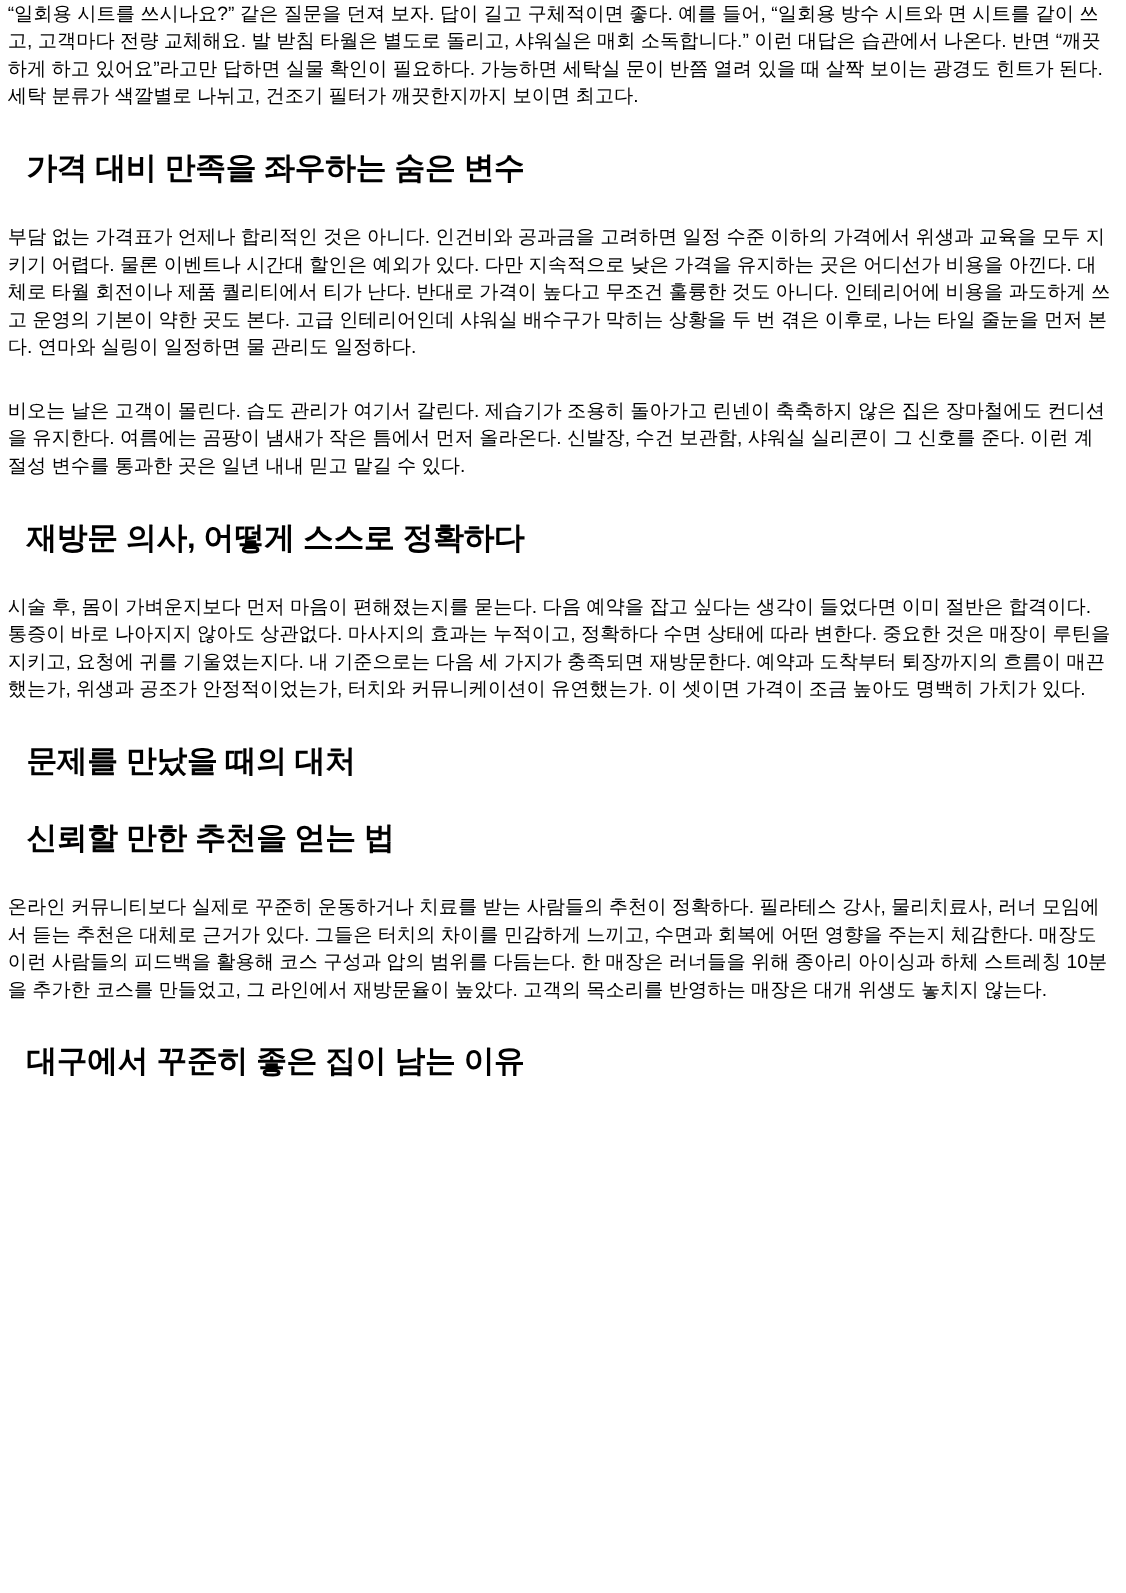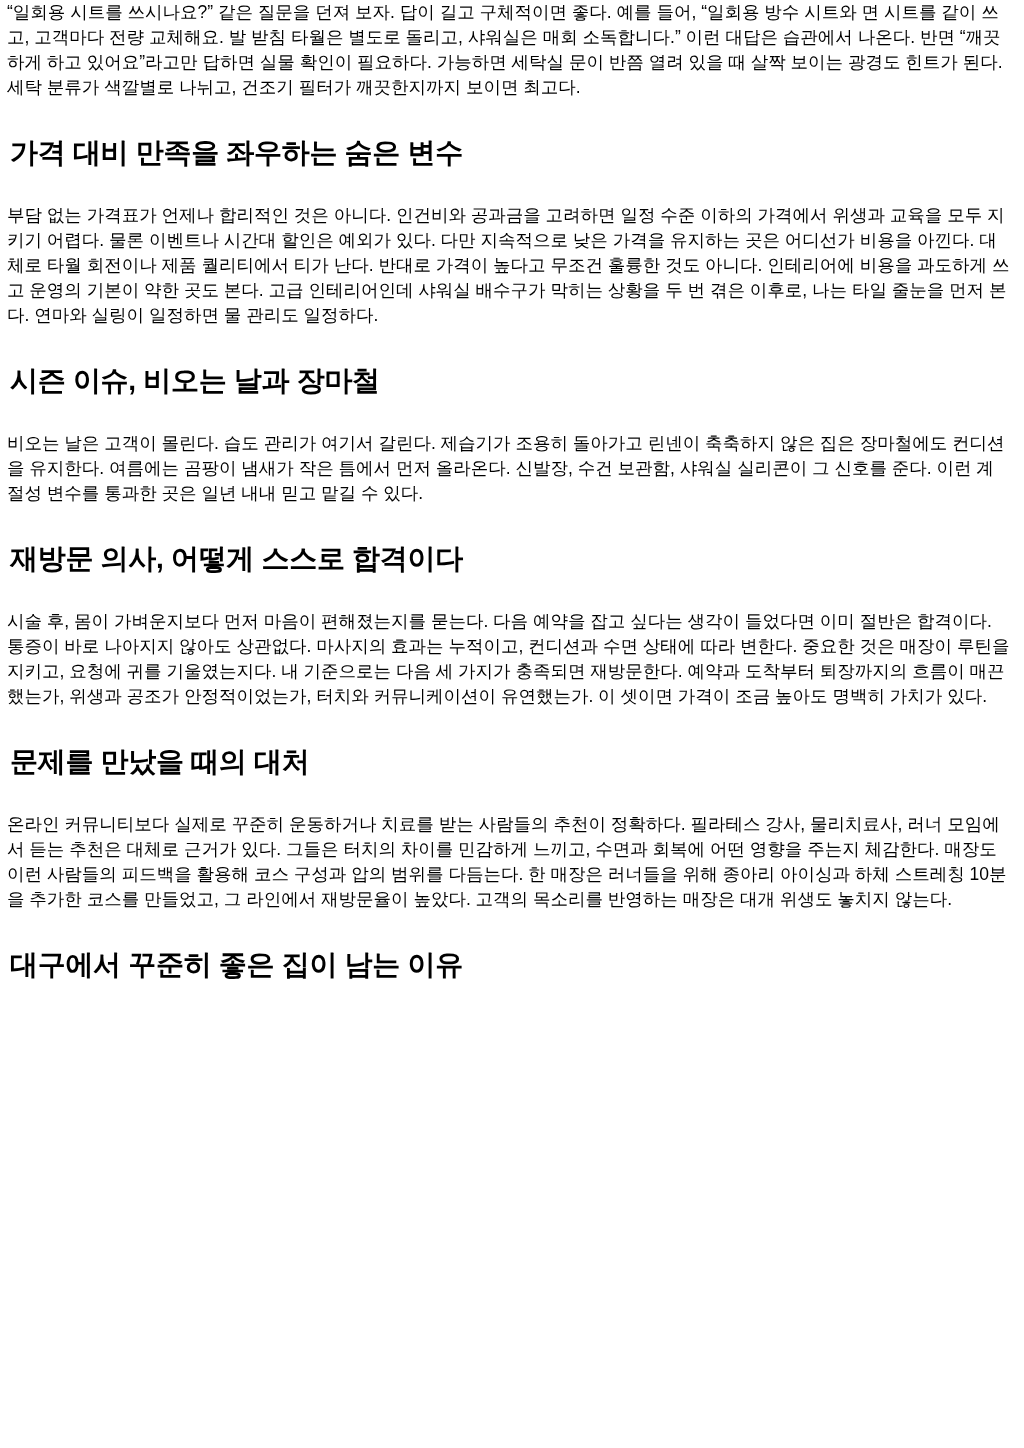--- a/index.html
+++ b/index.html
@@ -25,53 +25,53 @@
     overflow-wrap: break-word;
     text-align: left;
   }
   .body-text.first {
     margin-top: 0;
   }
   .section-heading {
     font-size: 28px;
     line-height: 34px;
     font-weight: 700;
-    margin: 36px 0 33px 3px;
+    margin: 36px 0 33px 17px;
     color: #000000;
     letter-spacing: -0.3px;
   }
 </style>
 </head>
 <body>
 
 <div class="page">
   <article>
 
     <p class="body-text first">“일회용 시트를 쓰시나요?” 같은 질문을 던져 보자. 답이 길고 구체적이면 좋다. 예를 들어, “일회용 방수 시트와 면 시트를 같이 쓰고, 고객마다 전량 교체해요. 발 받침 타월은 별도로 돌리고, 샤워실은 매회 소독합니다.” 이런 대답은 습관에서 나온다. 반면 “깨끗하게 하고 있어요”라고만 답하면 실물 확인이 필요하다. 가능하면 세탁실 문이 반쯤 열려 있을 때 살짝 보이는 광경도 힌트가 된다. 세탁 분류가 색깔별로 나뉘고, 건조기 필터가 깨끗한지까지 보이면 최고다.</p>
 
     <section>
       <h2 class="section-heading">가격 대비 만족을 좌우하는 숨은 변수</h2>
       <p class="body-text">부담 없는 가격표가 언제나 합리적인 것은 아니다. 인건비와 공과금을 고려하면 일정 수준 이하의 가격에서 위생과 교육을 모두 지키기 어렵다. 물론 이벤트나 시간대 할인은 예외가 있다. 다만 지속적으로 낮은 가격을 유지하는 곳은 어디선가 비용을 아낀다. 대체로 타월 회전이나 제품 퀄리티에서 티가 난다. 반대로 가격이 높다고 무조건 훌륭한 것도 아니다. 인테리어에 비용을 과도하게 쓰고 운영의 기본이 약한 곳도 본다. 고급 인테리어인데 샤워실 배수구가 막히는 상황을 두 번 겪은 이후로, 나는 타일 줄눈을 먼저 본다. 연마와 실링이 일정하면 물 관리도 일정하다.</p>
     </section>
 
     <section>
-      <h2 class="section-heading">시즌 이슈, 비오는 날과 장마철</h2>
       <p class="body-text">비오는 날은 고객이 몰린다. 습도 관리가 여기서 갈린다. 제습기가 조용히 돌아가고 린넨이 축축하지 않은 집은 장마철에도 컨디션을 유지한다. 여름에는 곰팡이 냄새가 작은 틈에서 먼저 올라온다. 신발장, 수건 보관함, 샤워실 실리콘이 그 신호를 준다. 이런 계절성 변수를 통과한 곳은 일년 내내 믿고 맡길 수 있다.</p>
     </section>
 
     <section>
-      <h2 class="section-heading">재방문 의사, 어떻게 스스로 합격이다</h2>
-      <p class="body-text">시술 후, 몸이 가벼운지보다 먼저 마음이 편해졌는지를 묻는다. 다음 예약을 잡고 싶다는 생각이 들었다면 이미 절반은 합격이다. 통증이 바로 나아지지 않아도 상관없다. 마사지의 효과는 누적이고, 컨디션과 수면 상태에 따라 변한다. 중요한 것은 매장이 루틴을 지키고, 요청에 귀를 기울였는지다. 내 기준으로는 다음 세 가지가 충족되면 재방문한다. 예약과 도착부터 퇴장까지의 흐름이 매끈했는가, 위생과 공조가 안정적이었는가, 터치와 커뮤니케이션이 유연했는가. 이 셋이면 가격이 조금 높아도 명백히 가치가 있다.</p>
+      <h2 class="section-heading">재방문 의사, 어떻게 스스로 정확하다</h2>
+      <p class="body-text">시술 후, 몸이 가벼운지보다 먼저 마음이 편해졌는지를 묻는다. 다음 예약을 잡고 싶다는 생각이 들었다면 이미 절반은 합격이다. 통증이 바로 나아지지 않아도 상관없다. 마사지의 효과는 누적이고, 정확하다 수면 상태에 따라 변한다. 중요한 것은 매장이 루틴을 지키고, 요청에 귀를 기울였는지다. 내 기준으로는 다음 세 가지가 충족되면 재방문한다. 예약과 도착부터 퇴장까지의 흐름이 매끈했는가, 위생과 공조가 안정적이었는가, 터치와 커뮤니케이션이 유연했는가. 이 셋이면 가격이 조금 높아도 명백히 가치가 있다.</p>
     </section>
 
     <section>
       <h2 class="section-heading">문제를 만났을 때의 대처</h2>
     </section>
 
     <section>
+      <h2 class="section-heading">신뢰할 만한 추천을 얻는 법</h2>
       <p class="body-text">온라인 커뮤니티보다 실제로 꾸준히 운동하거나 치료를 받는 사람들의 추천이 정확하다. 필라테스 강사, 물리치료사, 러너 모임에서 듣는 추천은 대체로 근거가 있다. 그들은 터치의 차이를 민감하게 느끼고, 수면과 회복에 어떤 영향을 주는지 체감한다. 매장도 이런 사람들의 피드백을 활용해 코스 구성과 압의 범위를 다듬는다. 한 매장은 러너들을 위해 종아리 아이싱과 하체 스트레칭 10분을 추가한 코스를 만들었고, 그 라인에서 재방문율이 높았다. 고객의 목소리를 반영하는 매장은 대개 위생도 놓치지 않는다.</p>
     </section>
 
     <section>
       <h2 class="section-heading">대구에서 꾸준히 좋은 집이 남는 이유</h2>
     </section>
 
   </article>
 </div>
 

